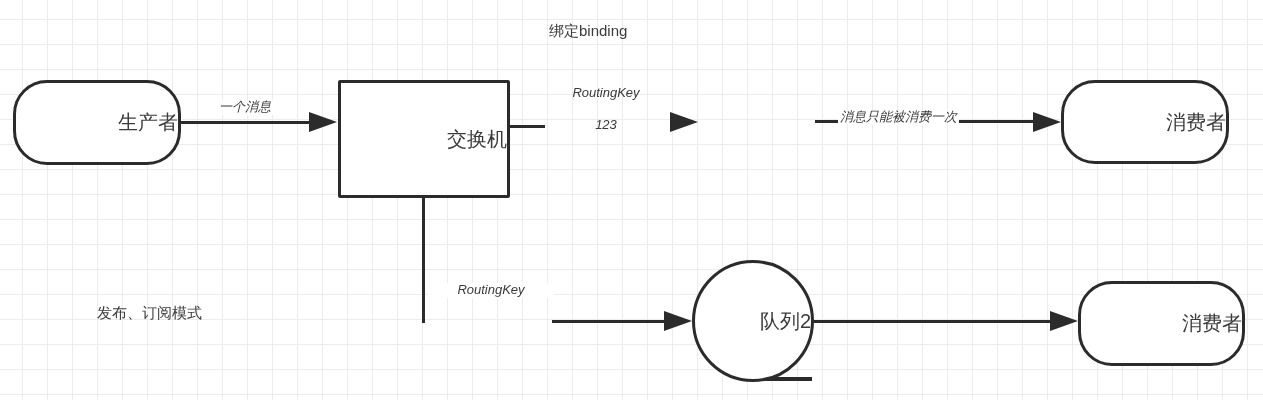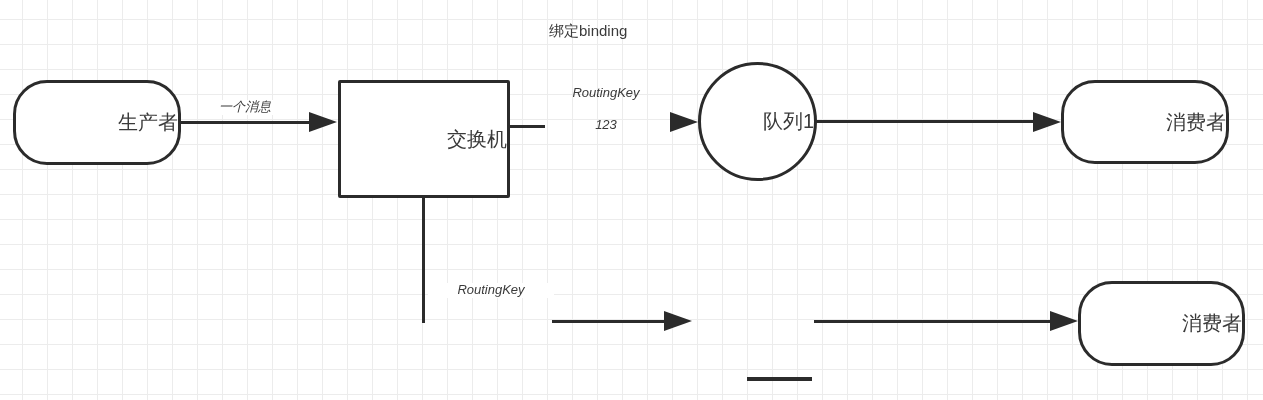--- a/index.html
+++ b/index.html
@@ -81,41 +81,43 @@
 
   <div class="annotation" style="left:549px;top:22px;">绑定binding</div>
 
   <div class="hline" style="left:510px;top:125px;width:35px;height:3px;"></div>
   <div class="edge-label label-stack" style="left:542px;top:86px;width:128px;">
     <div class="l1">RoutingKey</div>
     <div class="l2">123</div>
   </div>
   <div class="arrowhead" style="left:670px;top:112px;"></div>
 
-  <div class="node circle" style="left:698px;top:62px;width:119px;height:119px;">
-    <span>队列1</span>
-  </div>
 
   <div class="hline" style="left:815px;top:120px;width:222px;height:3px;"></div>
+  <div class="edge-label" style="left:838px;top:110px;">消息只能被消费一次</div>
   <div class="arrowhead" style="left:1033px;top:112px;"></div>
 
   <div class="node stadium" style="left:1061px;top:80px;width:168px;height:84px;">
     <span>消费者</span>
   </div>
 
   <div class="vline" style="left:422px;top:186px;width:3px;height:137px;"></div>
   <div class="edge-label label-stack-tight" style="left:428px;top:283px;width:126px;">
     <div>RoutingKey</div>
   </div>
   <div class="hline" style="left:552px;top:320px;width:114px;height:3px;"></div>
   <div class="arrowhead" style="left:664px;top:311px;"></div>
 
+  <div class="node circle" style="left:692px;top:260px;width:122px;height:122px;">
+    <span>队列2</span>
+  </div>
   <div class="hline" style="left:747px;top:377px;width:65px;height:4px;"></div>
 
   <div class="hline" style="left:814px;top:320px;width:240px;height:3px;"></div>
   <div class="arrowhead" style="left:1050px;top:311px;"></div>
 
   <div class="node stadium" style="left:1078px;top:281px;width:167px;height:85px;">
     <span>消费者</span>
   </div>
 
+  <div class="annotation" style="left:97px;top:304px;">发布、订阅模式</div>
 
 </div>
 
 </body></html>

